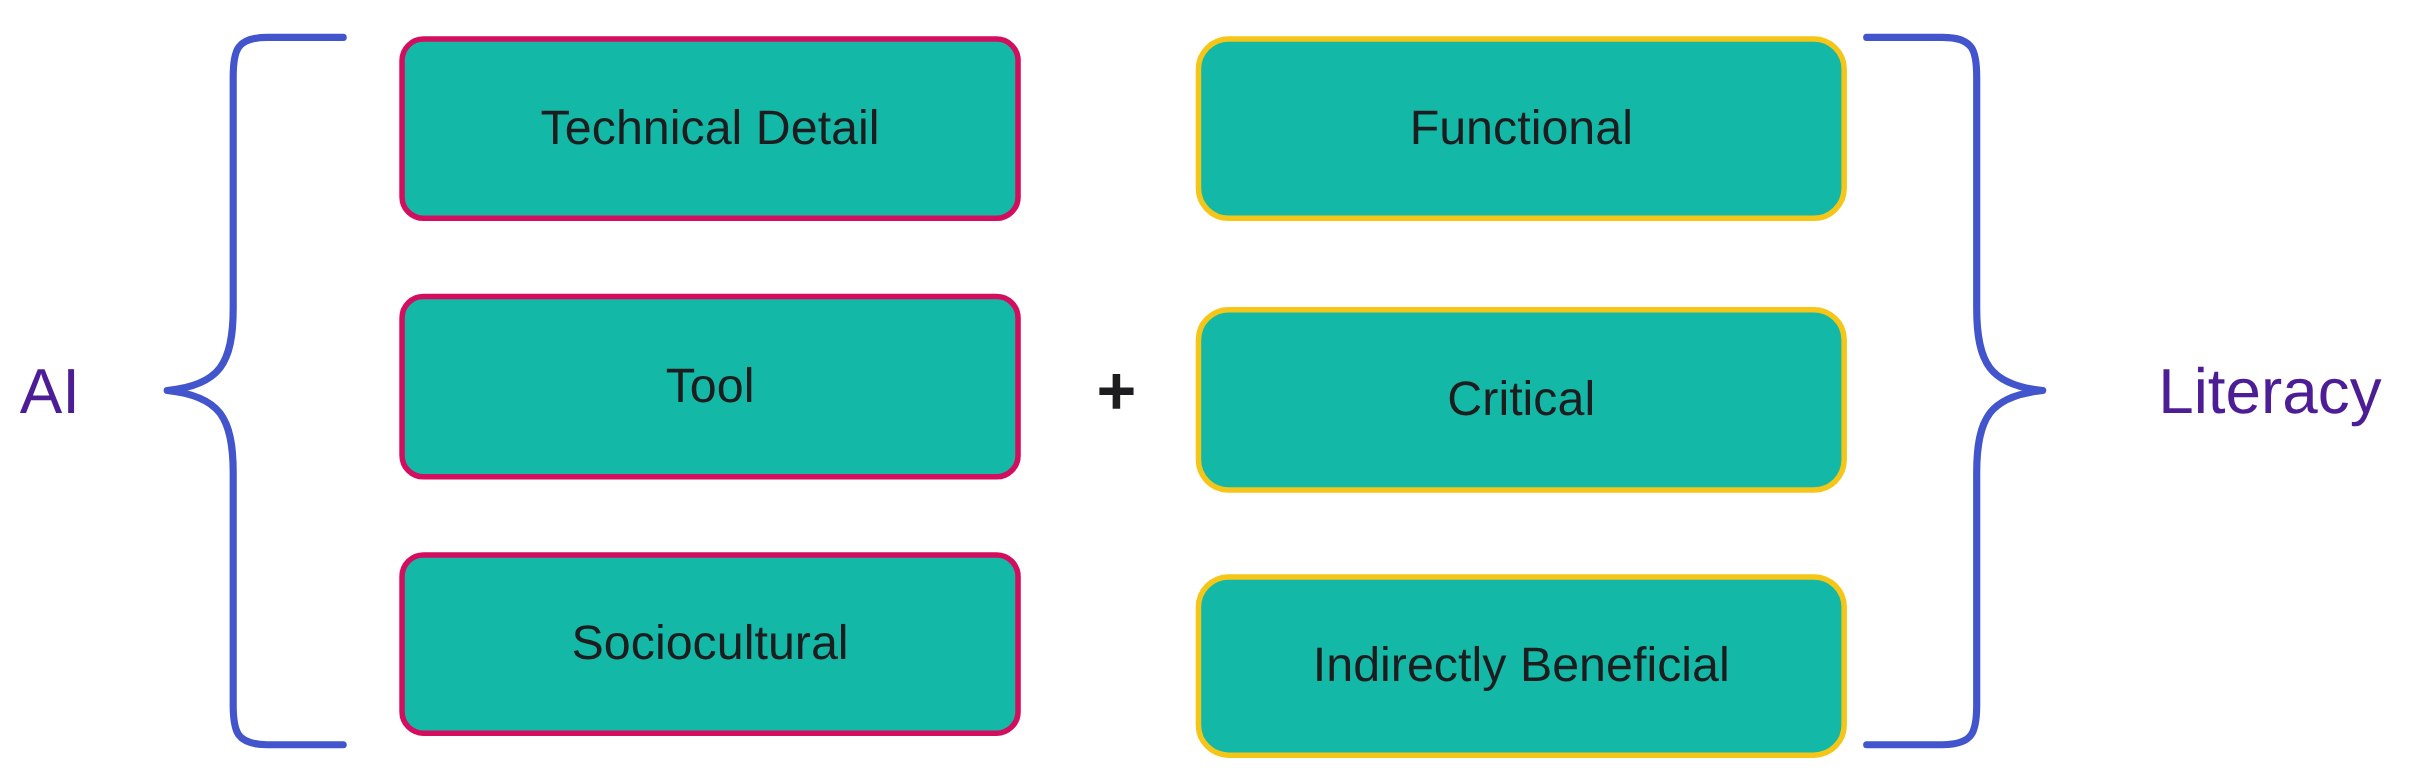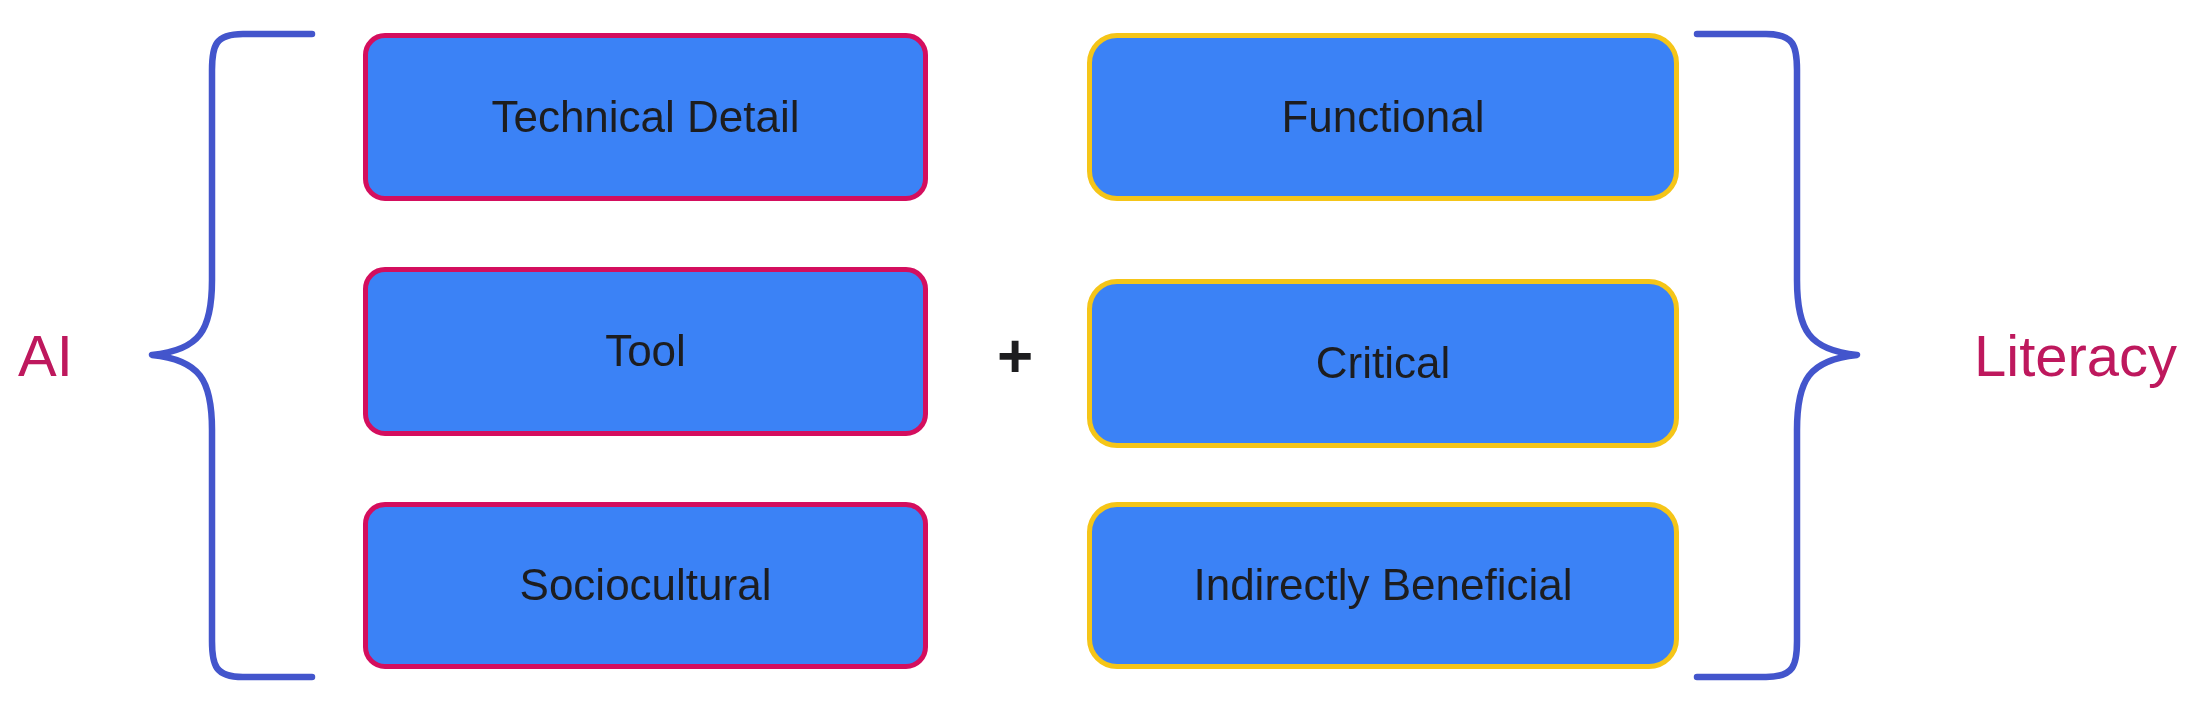--- a/index.html
+++ b/index.html
@@ -18,39 +18,38 @@
     height: 711px;
     background: #ffffff;
     overflow: hidden;
   }
 
   
   .end-label {
     position: absolute;
     font-size: 58px;
     line-height: 1;
-    color: #be185d;
+    color: #4c1d95;
     font-weight: 400;
     white-space: nowrap;
     letter-spacing: 0px;
   }
   #label-ai {
     left: 18px;
     top: 0;
     height: 711px;
     display: flex;
     align-items: center;
   }
   #label-literacy {
     left: 1962px;
     top: 0;
     height: 711px;
     display: flex;
     align-items: center;
-    margin-left: 12px;
   }
 
   
   .brace-svg {
     position: absolute;
     top: 0;
     left: 0;
     width: 2196px;
     height: 711px;
     pointer-events: none;
@@ -59,21 +58,21 @@
     fill: none;
     stroke-width: 6.5;
     stroke-linecap: round;
     stroke-linejoin: round;
   }
 
   
   .node-box {
     position: absolute;
     box-sizing: border-box;
-    background: #3b82f6;
+    background: #14b8a6;
     border-style: solid;
     border-width: 5px;
     border-radius: 22px;
     display: flex;
     align-items: center;
     justify-content: center;
   }
   .node-label {
     font-size: 44px;
     line-height: 1.1;
@@ -157,21 +156,21 @@
   </div>
 
   <div class="node-box col-right row-1" style="border-color:#f5c518;">
     <span class="node-label">Functional</span>
   </div>
 
   <div class="node-box col-right row-2" style="border-color:#f5c518;margin-top:12px;">
     <span class="node-label">Critical</span>
   </div>
 
-  <div class="node-box col-right row-3" style="border-color:#f5c518;">
+  <div class="node-box col-right row-3" style="border-color:#f5c518;margin-top:20px;">
     <span class="node-label">Indirectly Beneficial</span>
   </div>
 
   <div class="end-label" id="label-literacy">
     <span>Literacy</span>
   </div>
 
 </div>
 
 </body></html>

